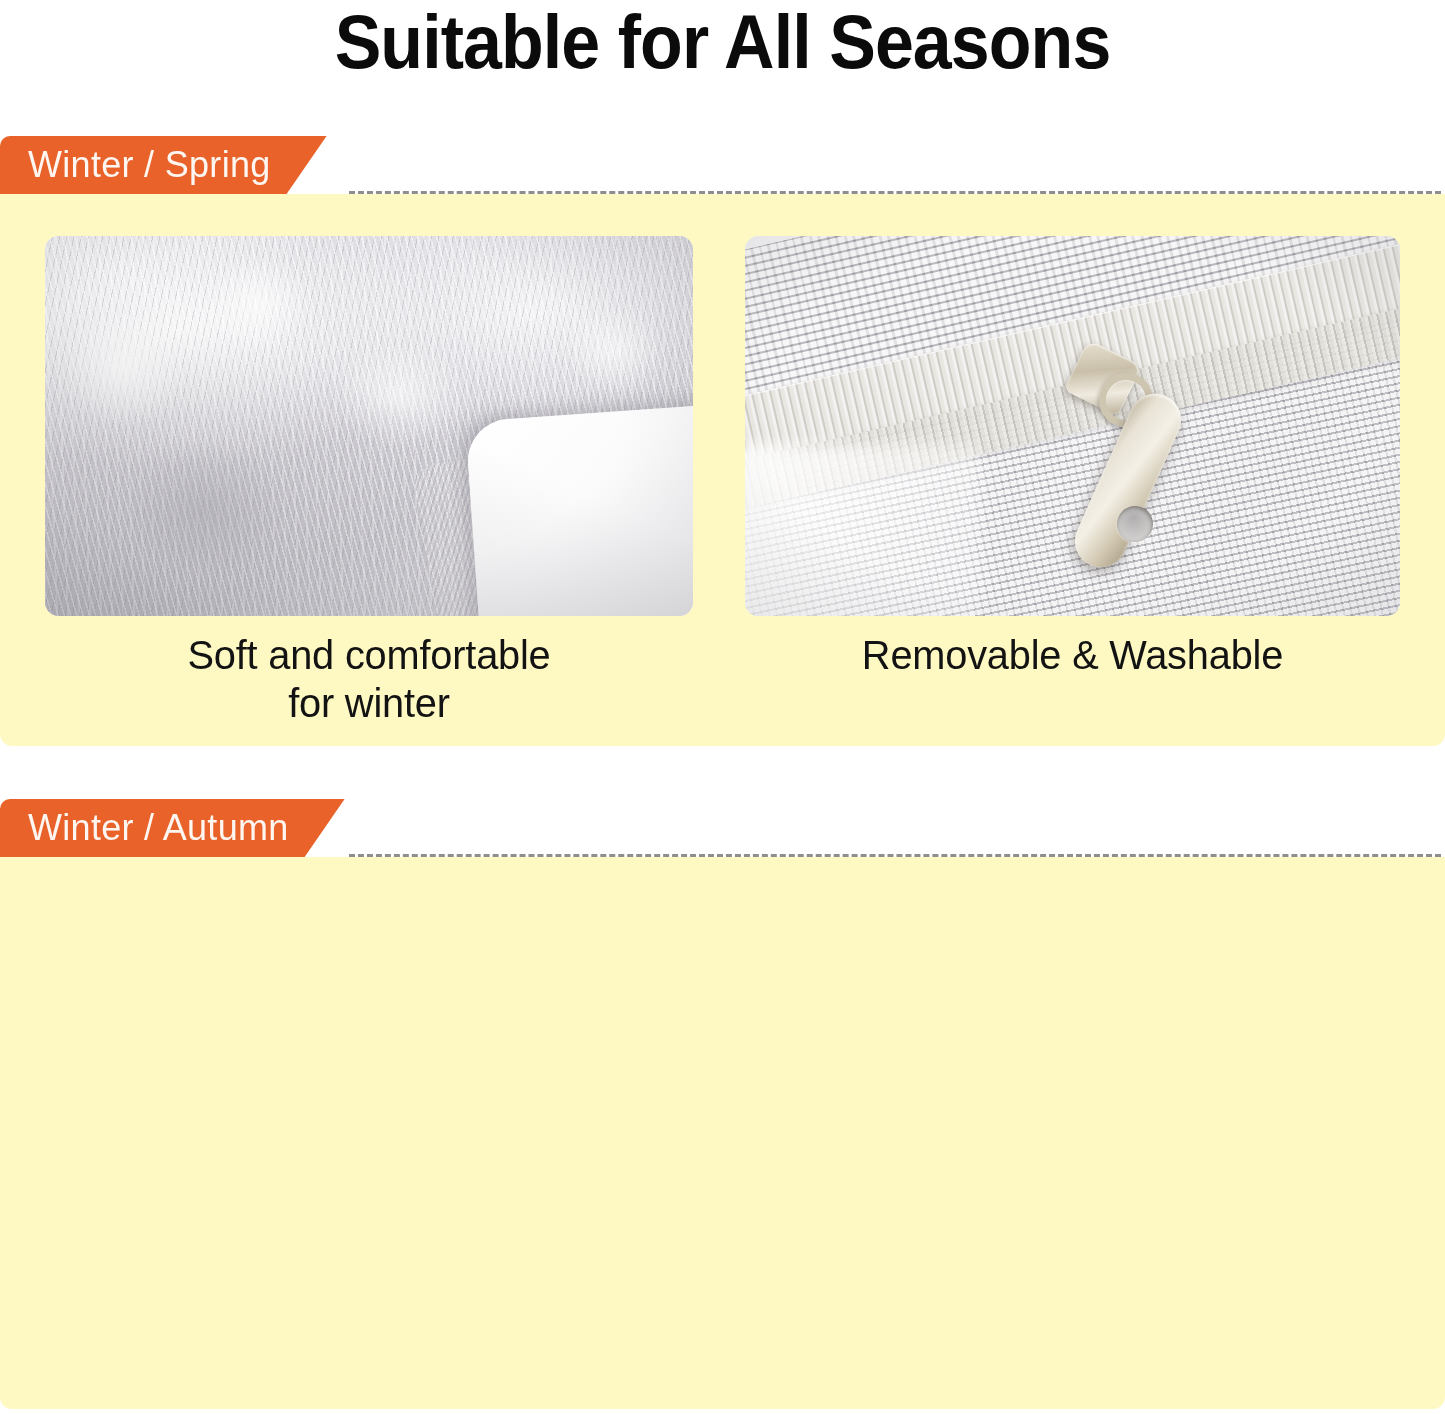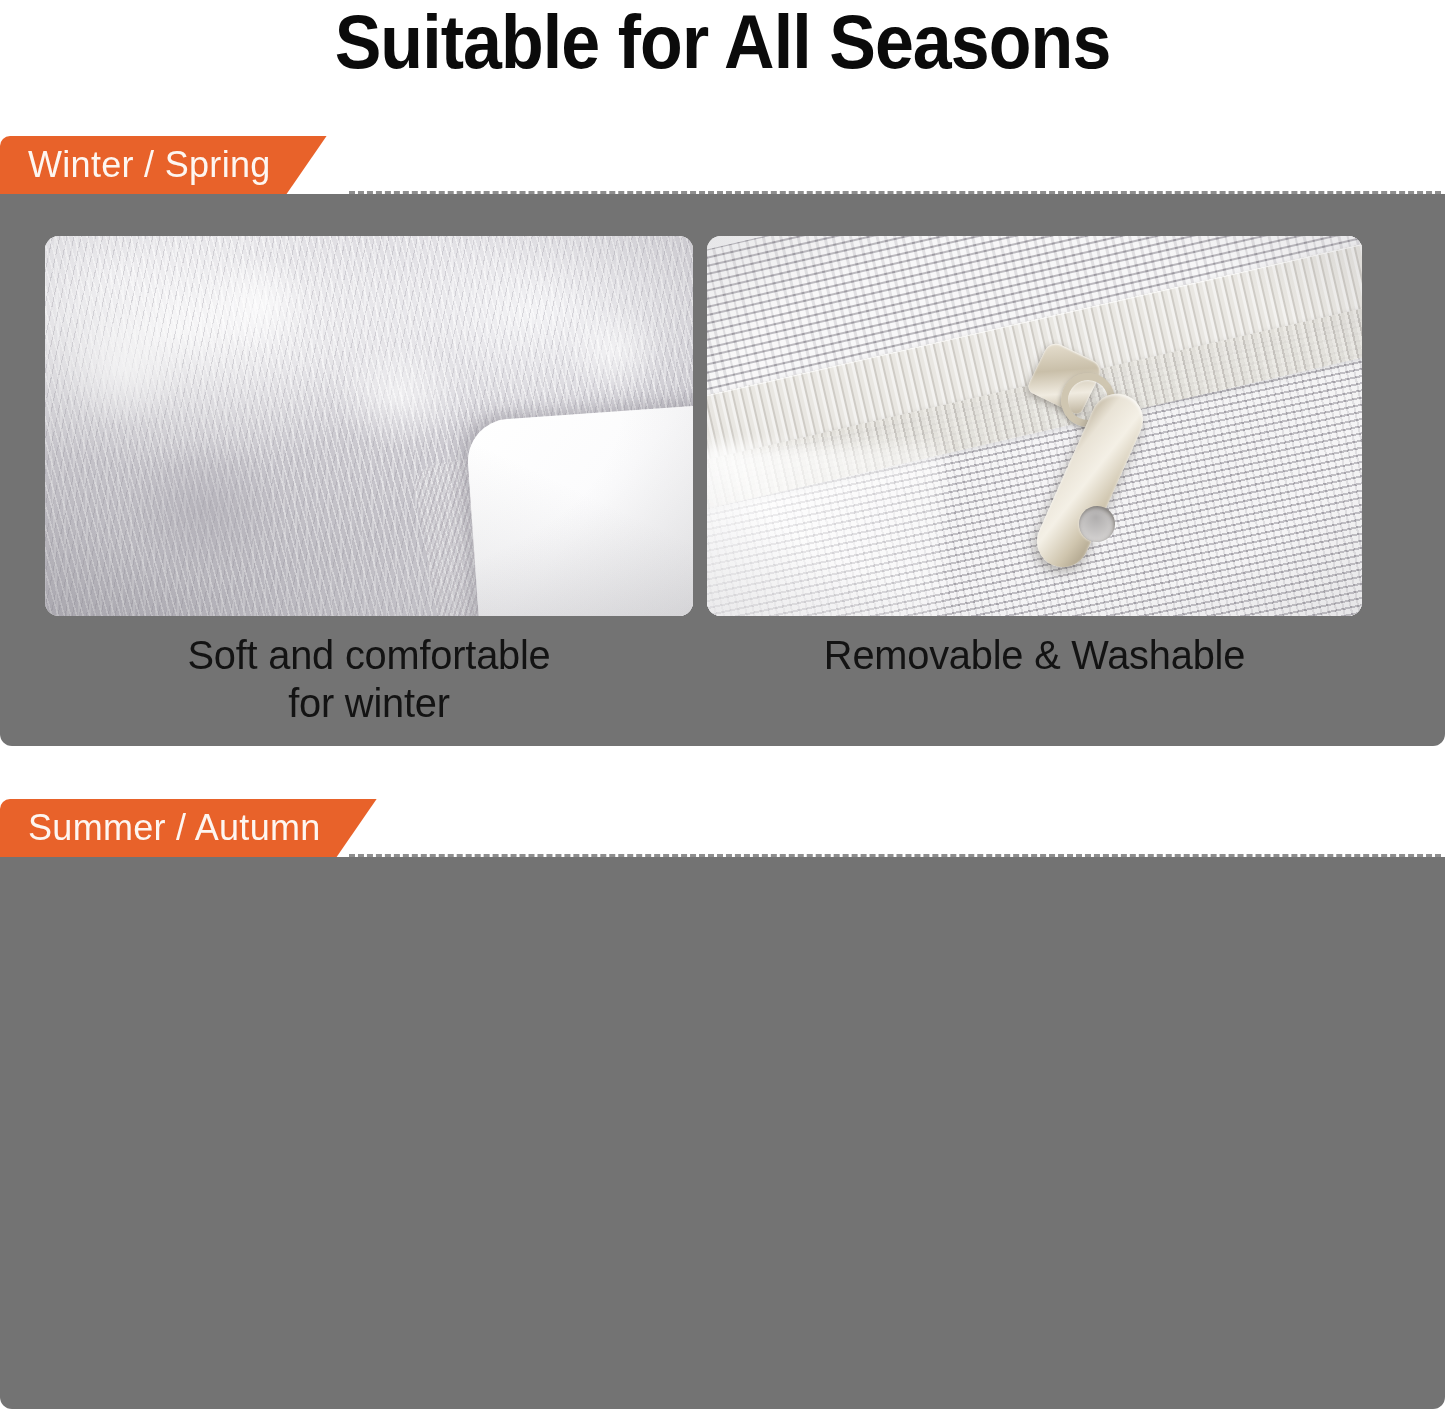--- a/index.html
+++ b/index.html
@@ -74,32 +74,32 @@
     border-top: 3px dashed #8e8e8e;
   }
   #dash-winter { width: 1092px; }
   #dash-summer { width: 1092px; }
 
   
   .season-panel {
     position: relative;
     width: 1445px;
     height: 552px;
-    background: #737373;
+    background: #fef9c3;
     border-bottom-left-radius: 12px;
     border-bottom-right-radius: 12px;
     box-sizing: border-box;
   }
   .panel-grid {
     position: absolute;
     inset: 0;
   }
   .feature-cell { position: absolute; top: 0; height: 552px; }
   .cell-left  { left: 45px;  width: 648px; }
-  .cell-right { left: 707px; width: 655px; }
+  .cell-right { left: 745px; width: 655px; }
 
   .photo-frame {
     position: absolute;
     top: 42px;
     left: 0;
     width: 100%;
     height: 380px;
     border-radius: 14px;
     overflow: hidden;
     background: #e9e9ea;
@@ -484,21 +484,21 @@
       </div>
 
     </div>
   </div>
 </div>
 
 <div class="season-section" id="section-summer">
 
   <div class="tab-row">
     <div class="season-tab">
-      <span class="season-tab-label">Summer / Autumn</span>
+      <span class="season-tab-label">Winter / Autumn</span>
     </div>
     <div class="tab-dash" id="dash-summer"></div>
   </div>
 
   <div class="season-panel">
     <div class="panel-grid">
 
 
 
     </div>

